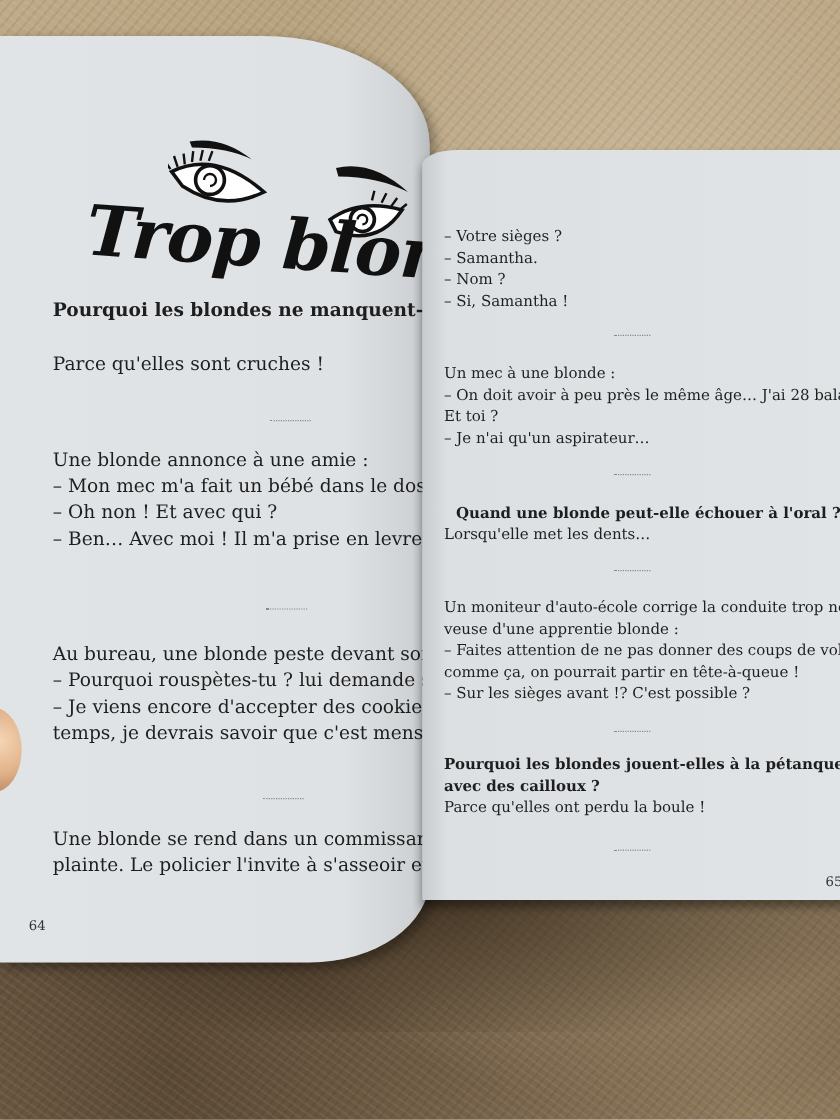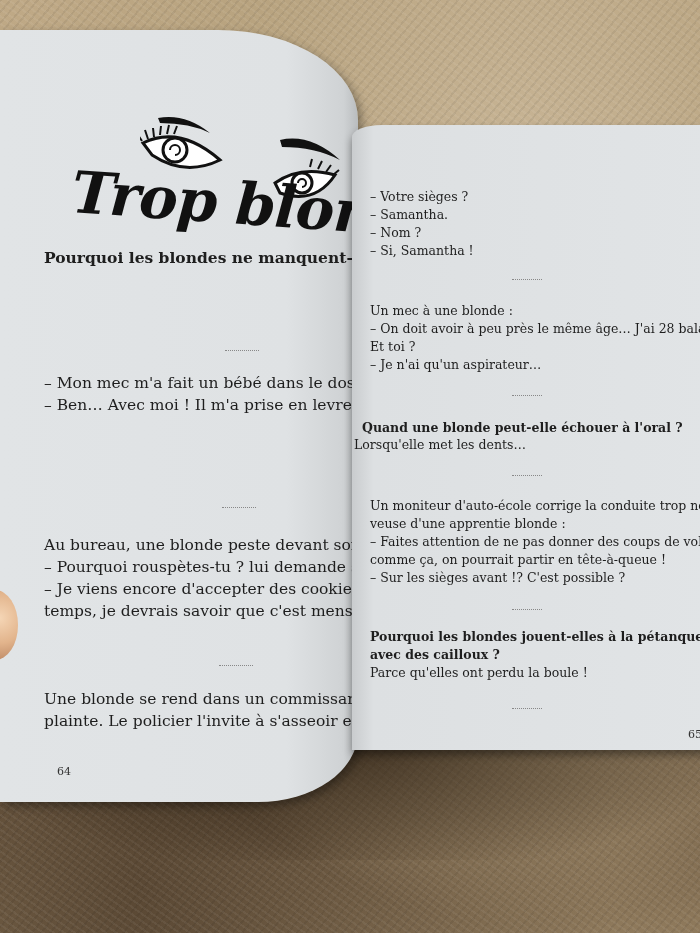--- a/index.html
+++ b/index.html
@@ -81,42 +81,47 @@
     <path d="M135 68 Q160 50 195 60 Q175 90 140 78 Z" fill="#fff" stroke="#111" stroke-width="3"></path>
     <path d="M170 52 L172 44 M178 54 L182 46 M186 57 L191 50 M193 60 L199 55" stroke="#111" stroke-width="2"></path>
     <circle cx="162" cy="68" r="10" fill="#fff" stroke="#111" stroke-width="3"></circle>
     <path d="M162 68 m-4 0 a4 4 0 1 1 4 4" fill="none" stroke="#111" stroke-width="2"></path>
   </svg>
   <div class="title-script">Trop blondes</div>
 
   <div class="block l-text bold" style="left:44px; top:217px;">
     <div>Pourquoi les blondes ne manquent-elles ja</div>
   </div>
+  <div class="block l-text" style="left:44px; top:262px;">
+    <div>Parce qu'elles sont cruches !</div>
+  </div>
   <div class="sep" style="left:225px; top:320px;"></div>
 
   <div class="block l-text" style="left:44px; top:342px;">
+    <div>Une blonde annonce à une amie :</div>
     <div>– Mon mec m'a fait un bébé dans le dos !</div>
+    <div>– Oh non ! Et avec qui ?</div>
     <div>– Ben… Avec moi ! Il m'a prise en levrette, j</div>
   </div>
   <div class="sep" style="left:222px; top:477px;"></div>
 
   <div class="block l-text" style="left:44px; top:504px;">
     <div>Au bureau, une blonde peste devant son ordina</div>
     <div>– Pourquoi rouspètes-tu ? lui demande sa collèg</div>
     <div>– Je viens encore d'accepter des cookies… Depu</div>
     <div>temps, je devrais savoir que c'est mensonger, j</div>
   </div>
   <div class="sep" style="left:219px; top:635px;"></div>
 
   <div class="block l-text" style="left:44px; top:658px;">
     <div>Une blonde se rend dans un commissariat pour dép</div>
     <div>plainte. Le policier l'invite à s'asseoir et lui dema</div>
   </div>
 
-  <div class="pagenum" style="left:24px; top:735px;margin-left:33px;">64</div>
+  <div class="pagenum" style="left:24px; top:735px;">64</div>
 </div>
 
 <div class="thumb"></div>
 
 <div class="page page-right">
   <div class="block r-text" style="left:18px; top:63px;">
     <div>– Votre sièges ?</div>
     <div>– Samantha.</div>
     <div>– Nom ?</div>
     <div>– Si, Samantha !</div>
@@ -124,24 +129,24 @@
   <div class="sep" style="left:160px; top:154px; width:30px;"></div>
 
   <div class="block r-text" style="left:18px; top:177px;">
     <div>Un mec à une blonde :</div>
     <div>– On doit avoir à peu près le même âge… J'ai 28 balais.</div>
     <div>Et toi ?</div>
     <div>– Je n'ai qu'un aspirateur…</div>
   </div>
   <div class="sep" style="left:160px; top:270px; width:30px;"></div>
 
-  <div class="block r-text bold" style="left:10px; top:294px;">
+  <div class="block r-text bold" style="left:28px; top:294px;">
     <div>Quand une blonde peut-elle échouer à l'oral ?</div>
   </div>
-  <div class="block r-text" style="left:2px; top:311px;">
+  <div class="block r-text" style="left:18px; top:311px;">
     <div>Lorsqu'elle met les dents…</div>
   </div>
   <div class="sep" style="left:160px; top:350px; width:30px;"></div>
 
   <div class="block r-text" style="left:18px; top:372px;">
     <div>Un moniteur d'auto-école corrige la conduite trop ner-</div>
     <div>veuse d'une apprentie blonde :</div>
     <div>– Faites attention de ne pas donner des coups de volant</div>
     <div>comme ça, on pourrait partir en tête-à-queue !</div>
     <div>– Sur les sièges avant !? C'est possible ?</div>

